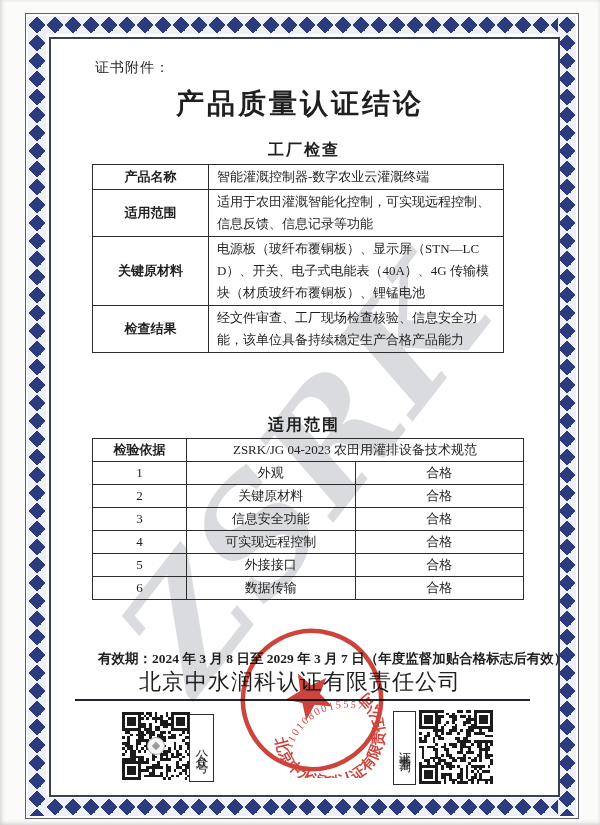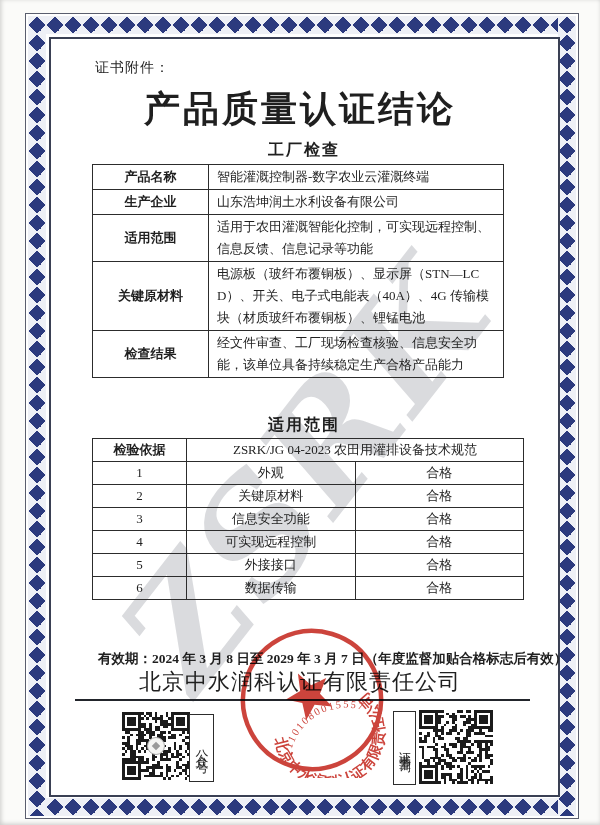--- a/index.html
+++ b/index.html
@@ -31,21 +31,21 @@
   .watermark{position:absolute;left:55px;top:398px;width:500px;z-index:1;
     text-align:center;font-style:italic;font-weight:bold;
     font-family:"DejaVu Serif","Liberation Serif",serif;
     font-size:150px;line-height:150px;letter-spacing:4px;
     color:var(--watermark-gray,rgba(140,144,152,.32));
     transform:rotate(-52deg);pointer-events:none;}
   
   .content{position:absolute;inset:0;z-index:2;}
   .attachment{position:absolute;left:95px;top:59px;font-size:14px;font-weight:normal;letter-spacing:1px;}
   .page-title{position:absolute;left:0;right:0;top:85px;text-align:center;
-    font-size:36px;font-weight:bold;letter-spacing:3px;}
+    font-size:28px;font-weight:bold;letter-spacing:3px;}
   .sec-title{position:absolute;left:8px;right:0;text-align:center;
     font-size:16px;font-weight:bold;letter-spacing:2px;}
   .sec1{top:140px;} .sec2{top:415px;}
   table{border-collapse:collapse;table-layout:fixed;font-size:13px;}
   td{border:1.5px solid #2c2c2c;padding:1px 8px;vertical-align:middle;
     line-height:22px;word-break:break-all;}
   .t-factory{position:absolute;left:92px;top:164px;width:412px;}
   .t-factory .lbl{width:111px;text-align:center;font-weight:bold;padding:1px 2px;}
   .t-sampling{position:absolute;left:92px;top:438px;width:432px;}
   .t-sampling td{text-align:center;line-height:20px;padding:1px 4px;font-family:Liberation Serif, serif;}
@@ -93,24 +93,20 @@
     <div class="attachment">证书附件：</div>
     <div class="page-title">产品质量认证结论</div>
 
     <div class="sec-title sec1">工厂检查</div>
 
     <table class="t-factory">
       <tbody>
         <tr>
           <td class="lbl">产品名称</td>
           <td>智能灌溉控制器-数字农业云灌溉终端</td>
-        </tr>
-        <tr>
-          <td class="lbl">生产企业</td>
-          <td>山东浩坤润土水利设备有限公司</td>
         </tr>
         <tr>
           <td class="lbl">适用范围</td>
           <td>适用于农田灌溉智能化控制，可实现远程控制、信息反馈、信息记录等功能</td>
         </tr>
         <tr>
           <td class="lbl">关键原材料</td>
           <td>电源板（玻纤布覆铜板）、显示屏（STN—LCD）、开关、电子式电能表（40A）、4G 传输模块（材质玻纤布覆铜板）、锂锰电池</td>
         </tr>
         <tr>

